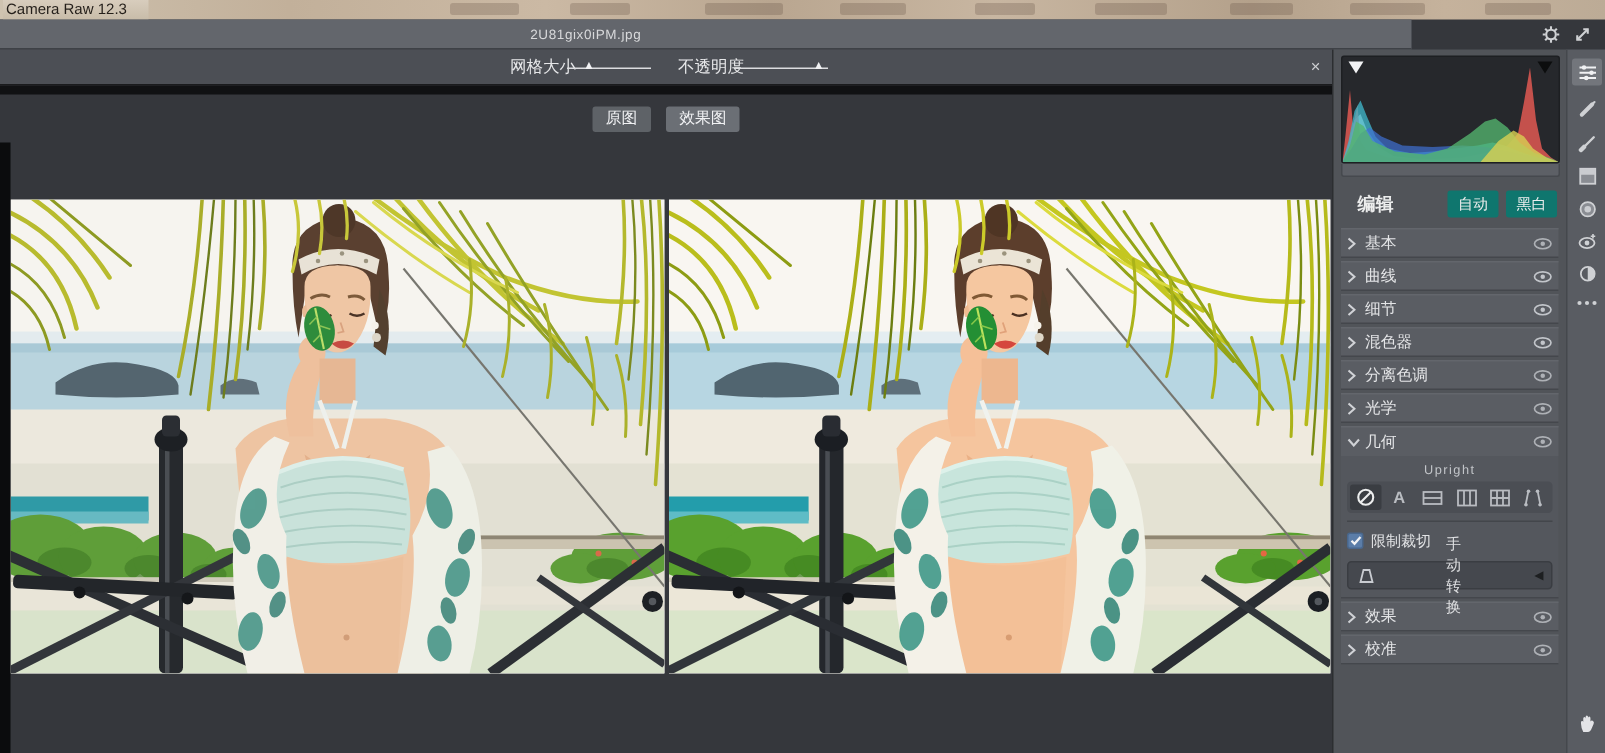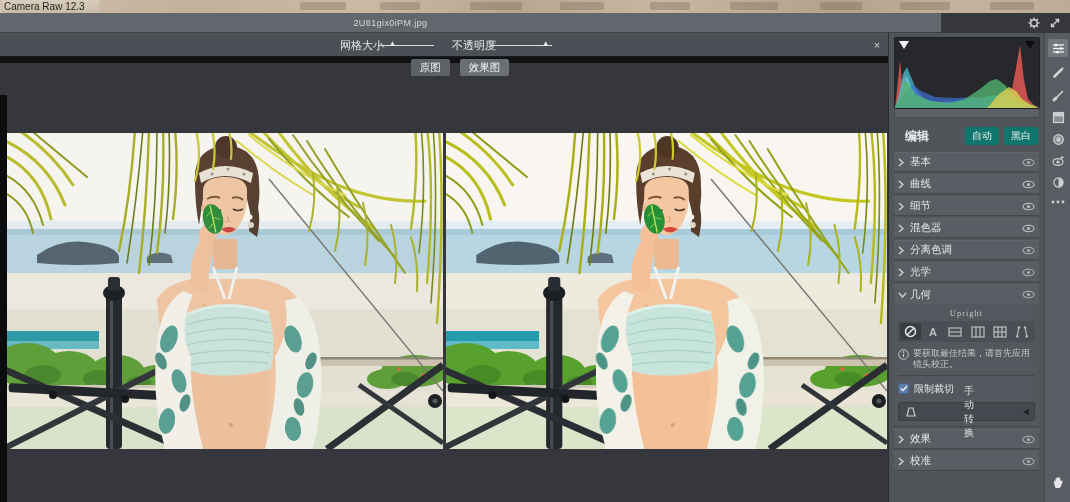--- a/index.html
+++ b/index.html
@@ -24,21 +24,21 @@
   .viewer { position:absolute; left:0; top:33px; width:888px; height:469px; background:#35373c; }
   .slider-toolbar { position:absolute; left:0; top:0; width:888px; height:24px; background:#4c4f55; border-bottom:1px solid #1a1b1d; }
   .tb-label { font-size:11px; color:#e6e7e9; line-height:24px; }
   .slider { position:relative; height:24px; }
   .slider .track { position:absolute; top:11.5px; left:0; right:0; height:1.5px; background:#dcdde0; }
   .slider .thumb { position:absolute; top:6px; font-size:8px; color:#f0f1f3; transform:translateX(-50%); }
   .tb-close { position:absolute; right:4px; top:0; width:14px; height:24px; color:#cfd1d4; font-size:11px; line-height:24px; text-align:center; }
   .blackstrip { position:absolute; left:0; top:24px; width:888px; height:6px; background:#101113; }
   .leftedge { position:absolute; left:0; top:62px; width:7px; height:407px; background:#0b0c0d; }
 
-  .btnrow { position:absolute; left:16px; top:24px; width:888px; height:24px; display:flex; justify-content:center; gap:10px; padding-top:2px; z-index:5; }
+  .btnrow { position:absolute; left:0; top:24px; width:888px; height:24px; display:flex; justify-content:center; gap:10px; padding-top:14px; z-index:5; }
   .pv-btn { height:17px; padding:0 9px; font-size:10.5px; line-height:17px; color:#f0f1f3; border-radius:2px; }
   .pv-btn.before { background:#5e6267; }
   .pv-btn.after  { background:#6b6f75; }
 
   .photo { position:absolute; top:100px; height:316px; overflow:hidden; background:#f4f2ee; }
   .photo.left  { left:7px;   width:436px; }
   .photo.right { left:446px; width:441px; }
   .photo svg { width:100%; height:100%; display:block; }
   .photo.right svg { filter:saturate(1.12) contrast(1.02); }
 
@@ -59,21 +59,21 @@
   .grid-icon i { background:#c6c9ce; border-radius:1px; }
   .grid-icon i.b { background:#7fa6cc; }
 
   .sections { margin-top:7px; }
   .secrow { display:flex; align-items:center; height:20px; background:#5a5d63; border-top:1px solid #63666c; border-bottom:1px solid #44474c; padding:0 4px; margin-bottom:2px; }
   .chev { width:12px; display:flex; align-items:center; }
   .seclabel { flex:1; font-size:10.5px; font-weight:normal; color:#e4e5e7; }
   .eye { width:16px; display:flex; justify-content:flex-end; }
 
   .geo-body { background:#54575d; border-bottom:1px solid #44474c; margin-bottom:2px; padding:2px 4px 5px 4px; }
-  .upright-label { text-align:center; font-size:8.5px; letter-spacing:1px; color:#c2c5c9; margin:2px 0 3px 0;font-family:Liberation Serif, serif; }
+  .upright-label { text-align:center; font-size:8.5px; letter-spacing:1px; color:#c2c5c9; margin:2px 0 3px 0; }
   .upright-row { display:flex; background:#4b4e54; border-radius:3px; padding:2px; justify-content:space-between; }
   .up-cell { width:21px; height:17px; display:flex; align-items:center; justify-content:center; border-radius:2px; }
   .up-cell.sel { background:#3a3d42; }
   .geo-note { display:flex; margin:6px 0 0 0; font-size:9px; line-height:11px; color:#c3c6ca; }
   .geo-note .txt { flex:1; margin-left:4px; }
   .geo-div { height:1px; background:#43464b; margin:5px 0; }
   .crop-row { display:flex; align-items:center; height:15px; }
   .checkbox { width:11px; height:11px; background:#5b7da8; border:1px solid #49678c; border-radius:2px; display:flex; align-items:center; justify-content:center; margin-right:5px; }
   .crop-label { font-size:10px; color:#e2e3e5; }
   .manual-row { display:flex; align-items:center; height:19px; background:#45484e; border:1px solid #3a3d42; border-radius:3px; margin-top:6px; padding:0 5px;gap:41px; }
@@ -519,28 +519,20 @@
             <svg class="ic" width="14" height="12" viewBox="0 0 14 12">
                 <line x1="4" y1="1" x2="2" y2="11" stroke="#b9bcc1" stroke-width="1.2"></line>
                 <line x1="10" y1="1" x2="12" y2="11" stroke="#b9bcc1" stroke-width="1.2"></line>
                 <circle cx="4" cy="1.5" r="1.2" fill="#b9bcc1"></circle>
                 <circle cx="2.3" cy="10.5" r="1.2" fill="#b9bcc1"></circle>
                 <circle cx="10" cy="1.5" r="1.2" fill="#b9bcc1"></circle>
                 <circle cx="11.7" cy="10.5" r="1.2" fill="#b9bcc1"></circle>
               </svg>
           </span>
         </div>
-        <div class="geo-note">
-          <svg class="ic" width="11" height="11" viewBox="0 0 11 11" style="flex:none;margin-top:1px">
-            <circle cx="5.5" cy="5.5" r="4.8" fill="none" stroke="#c3c6ca" stroke-width="1"></circle>
-            <line x1="5.5" y1="5" x2="5.5" y2="8" stroke="#c3c6ca" stroke-width="1.2"></line>
-            <circle cx="5.5" cy="3" r=".9" fill="#c3c6ca"></circle>
-          </svg>
-          <span class="txt">要获取最佳结果，请首先应用镜头校正。</span>
-        </div>
         <div class="geo-div"></div>
         <div class="crop-row">
           <span class="checkbox">
             <svg class="ic" width="8" height="7" viewBox="0 0 8 7">
                 <polyline points="1,3.5 3,5.5 7,1" fill="none" stroke="#f2f3f5" stroke-width="1.5"></polyline>
               </svg>
           </span>
           <span class="crop-label">限制裁切</span>
         </div>
         <div class="manual-row">

